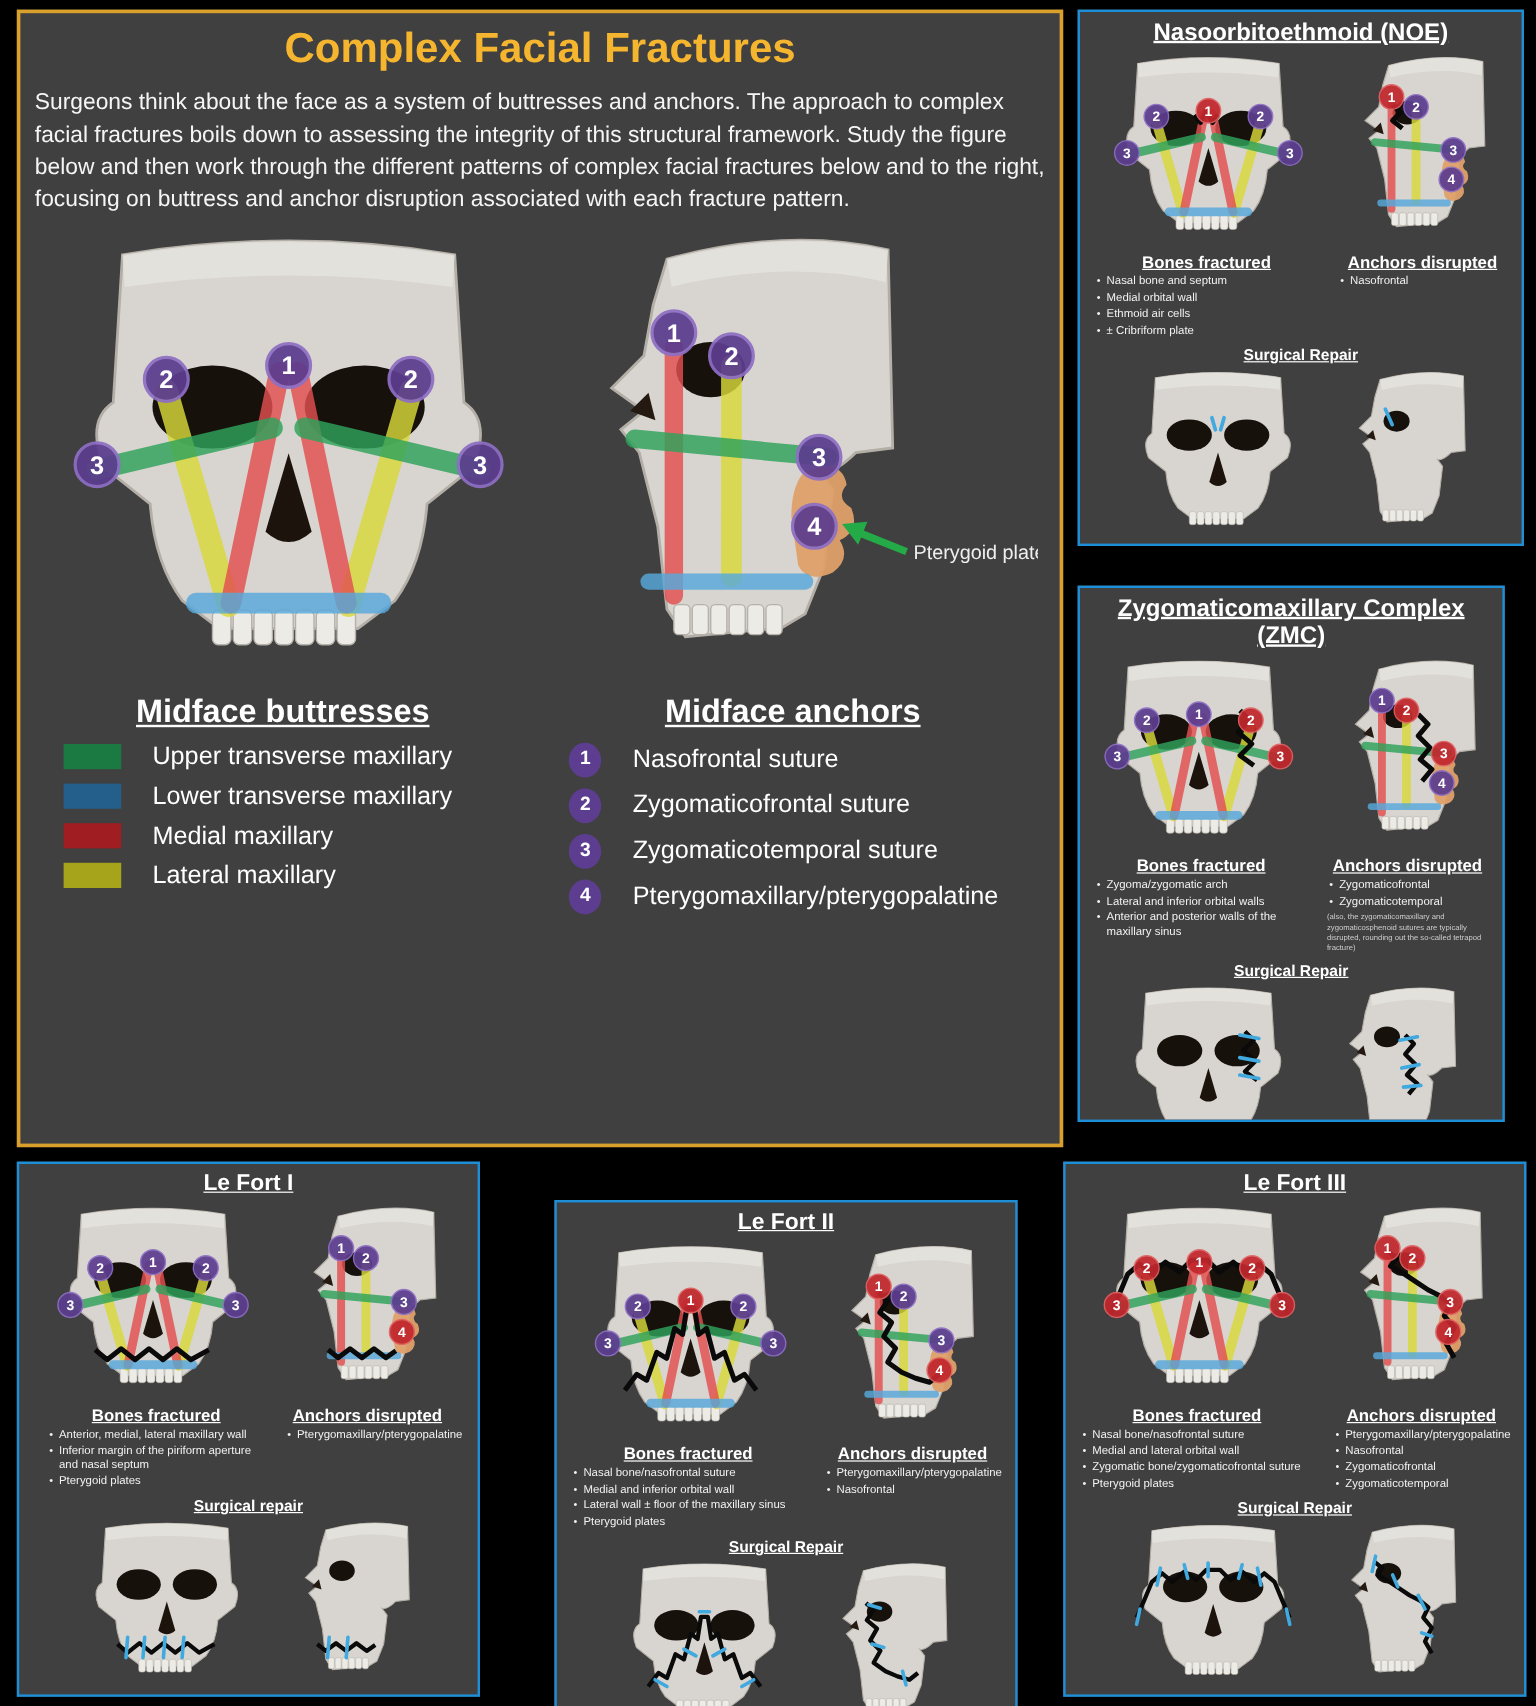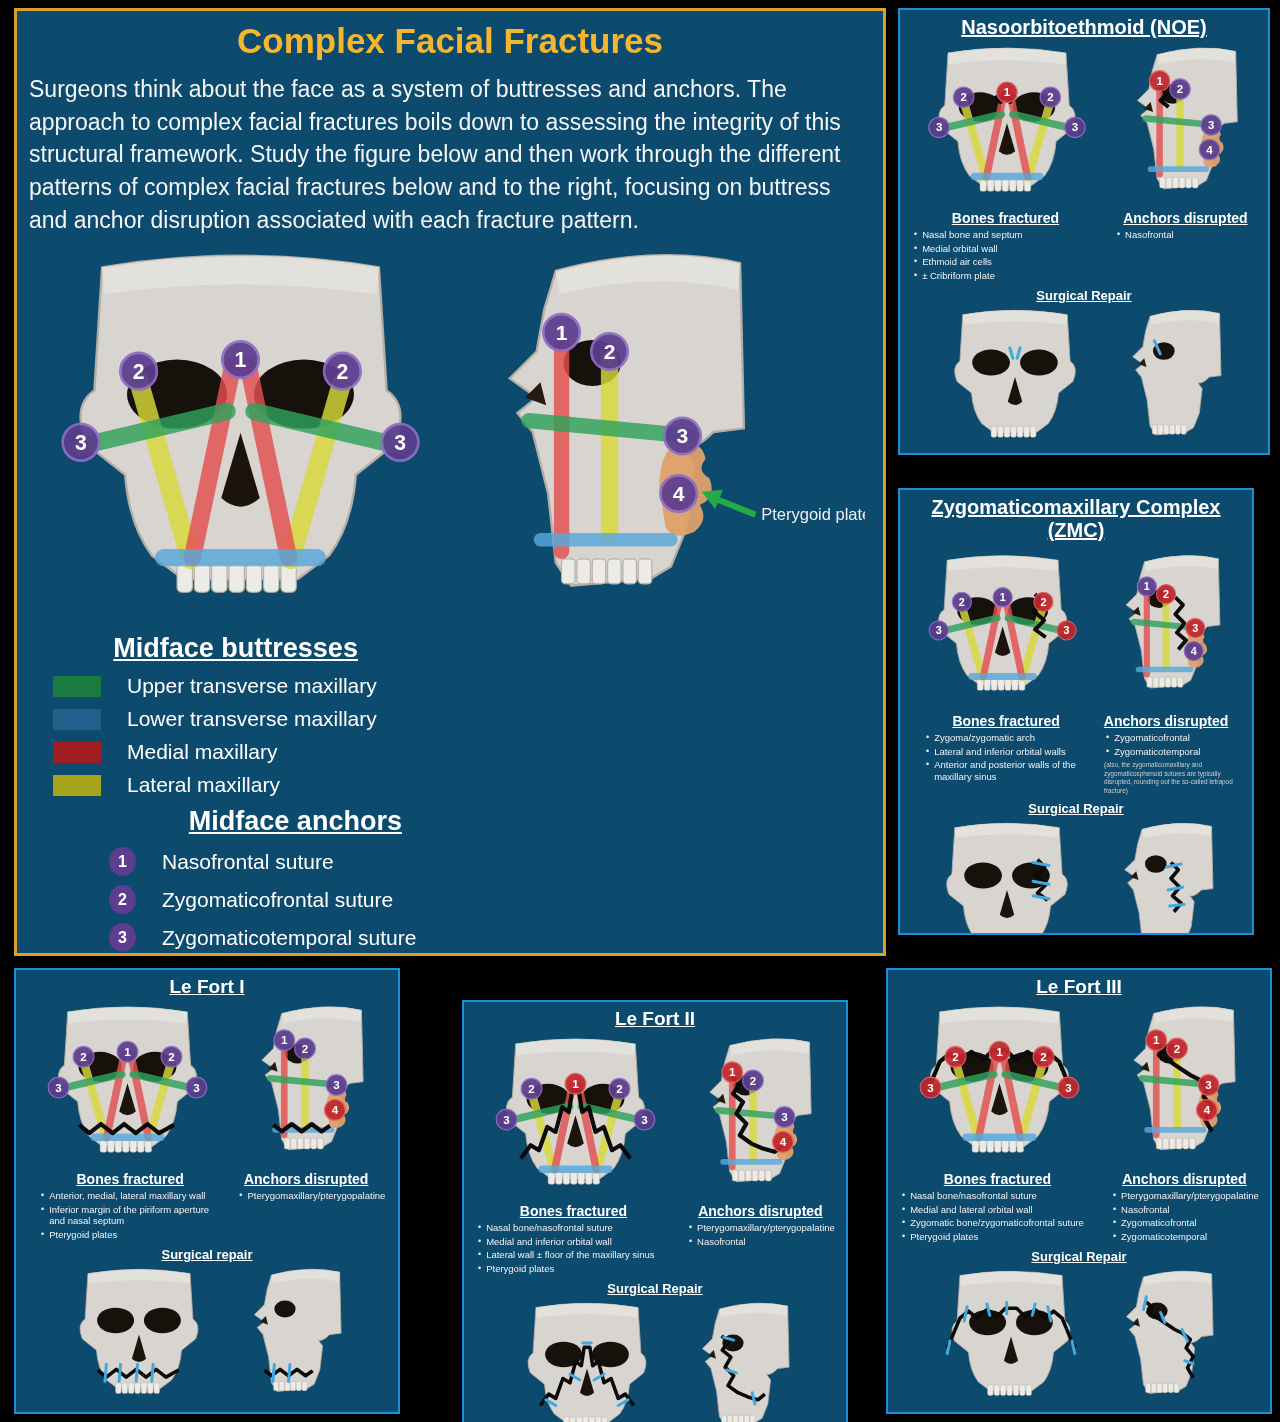--- a/index.html
+++ b/index.html
@@ -1,35 +1,35 @@
 <!DOCTYPE html>
 <html><head>
 <meta charset="utf-8">
 <style>
   html,body{margin:0;padding:0;background:#000;}
   body{width:1280px;height:1422px;position:relative;font-family:"Liberation Sans",sans-serif;color:#fff;overflow:hidden;}
-  .panel{position:absolute;background:#0c4a6e;box-sizing:border-box;overflow:hidden;}
+  .panel{position:absolute;background:#404040;box-sizing:border-box;overflow:hidden;}
   #main-panel{left:14px;top:8px;width:872px;height:948px;border:3px solid #d9a02b;padding:4px 12px;}
   #p-noe{left:898px;top:8px;width:372px;height:447px;border:2px solid #1d8fd8;padding:2px 6px;}
-  #p-zmc{left:898px;top:488px;width:356px;height:447px;border:2px solid #1d8fd8;padding:2px 18px;}
+  #p-zmc{left:898px;top:488px;width:356px;height:447px;border:2px solid #1d8fd8;padding:2px 6px;}
   #p-lf1{left:14px;top:968px;width:386px;height:446px;border:2px solid #1d8fd8;padding:2px 17px;}
   #p-lf2{left:462px;top:968px;width:386px;height:446px;border:2px solid #1d8fd8;padding:2px 6px;margin-top:32px;}
   #p-lf3{left:886px;top:968px;width:386px;height:446px;border:2px solid #1d8fd8;padding:2px 6px;}
 
   .main-title{color:#f5b52e;font-size:35px;font-weight:bold;text-align:center;margin:6px 0 12px;}
-  .intro{font-size:23px;line-height:1.42;margin:0;color:#f5f5f5;}
+  .intro{font-size:19px;line-height:1.42;margin:0;color:#f5f5f5;}
   .disclaimer{font-size:19px;line-height:1.4;margin:10px 0 0;color:#9b9b9b;}
 
   .main-figures{display:flex;align-items:flex-start;margin-top:8px;}
   .skull{display:block;}
   .skull svg{display:block;}
   .mf-frontal{width:423px;height:385px;}
   .mf-lateral{width:413px;height:384px;}
 
-  .legend-row{display:flex;margin-top:4px;padding:0 24px;flex-direction:column;}
+  .legend-row{display:flex;margin-top:4px;padding:0 24px;}
   .lc-b{width:46%;}
   .lc-a{width:54%;padding-left:56px;box-sizing:border-box;}
   .legend-title{font-size:27px;font-weight:bold;text-decoration:underline;text-align:center;margin:0 0 10px;}
   .lg-item{display:flex;align-items:center;gap:26px;margin:9px 0;font-size:21px;}
   .swatch{width:48px;height:21px;display:inline-block;flex:none;}
   .anum{width:27px;height:29px;border-radius:50%;background:#5c3d8f;color:#fff;font-weight:bold;font-size:16px;display:flex;align-items:center;justify-content:center;flex:none;}
 
   .panel-title{font-size:20px;font-weight:bold;text-decoration:underline;text-align:center;margin:4px 0;}
   .lf .panel-title{font-size:19px;}
   .panel-figs{display:flex;justify-content:center;align-items:center;gap:16px;}

